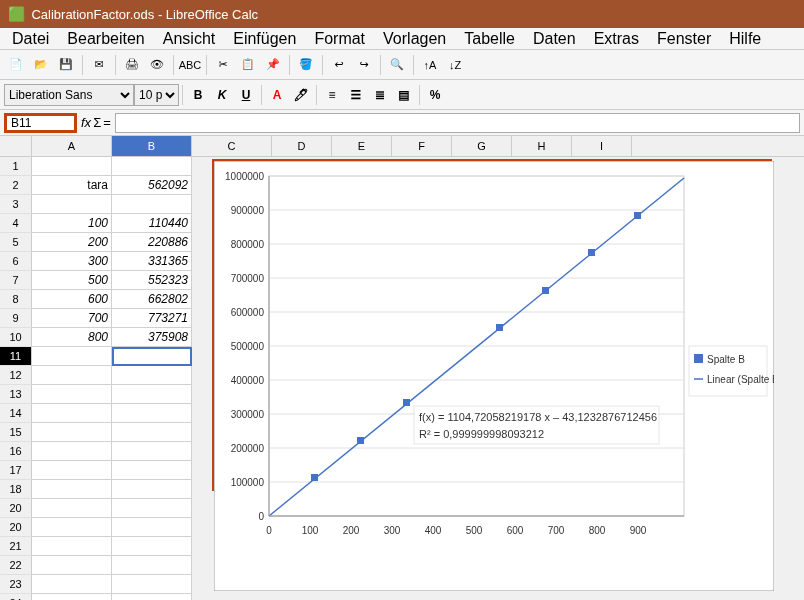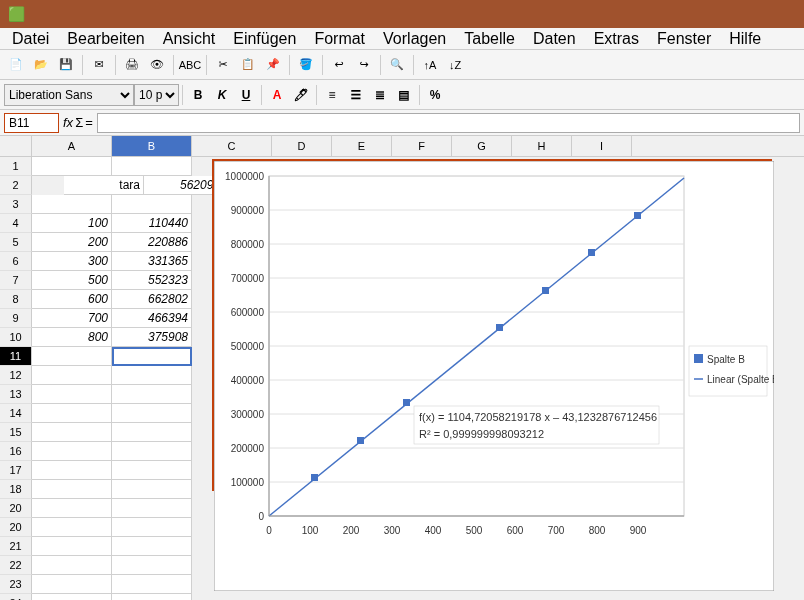--- a/index.html
+++ b/index.html
@@ -58,23 +58,23 @@
     #formulabar {
       background: #f5f5f5;
       height: 26px;
       display: flex;
       align-items: center;
       border-bottom: 1px solid #ccc;
       padding: 0 4px;
       gap: 4px;
     }
     #cell-ref {
-      width: 55px;
+      width: 73px;
       height: 20px;
-      border: 1px solid #c2410c;
+      border: 3px solid #c2410c;
       padding: 1px 4px;
       font-size: 12px;
       background: white;
     }
     #formula-icons {
       display: flex; gap: 2px; align-items: center;
     }
     #formula-input {
       flex: 1;
       height: 20px;
@@ -202,20 +202,21 @@
     }
 
     
     svg text { font-family: Arial, sans-serif; }
   </style>
 </head>
 <body>
 
 <div id="titlebar">
   <span style="font-size:14px;">🟩</span>
+  <span>CalibrationFactor.ods - LibreOffice Calc</span>
 </div>
 
 <div id="menubar">
   <span class="menu-item">Datei</span>
   <span class="menu-item">Bearbeiten</span>
   <span class="menu-item">Ansicht</span>
   <span class="menu-item">Einfügen</span>
   <span class="menu-item">Format</span>
   <span class="menu-item">Vorlagen</span>
   <span class="menu-item">Tabelle</span>
@@ -305,21 +306,21 @@
       <div class="grid-row">
         <div class="row-header">1</div>
         <div class="cell cell-col-a"></div>
         <div class="cell cell-col-b"></div>
         <div class="cell cell-col-chart" style="border:none; background: transparent; position:relative;" rowspan="22">
         </div>
       </div>
 
       <div class="grid-row">
         <div class="row-header">2</div>
-        <div class="cell cell-col-a" style="text-align:left; justify-content:flex-end;margin-left:32px;">tara</div>
+        <div class="cell cell-col-a" style="text-align:left; justify-content:flex-end;">tara</div>
         <div class="cell cell-col-b number">562092</div>
         <div class="cell" style="width:80px; min-width:80px; background:transparent; border:none;"></div>
       </div>
 
       <div class="grid-row">
         <div class="row-header">3</div>
         <div class="cell cell-col-a"></div>
         <div class="cell cell-col-b"></div>
         <div class="cell" style="width:80px; min-width:80px; background:transparent; border:none;"></div>
       </div>
@@ -355,21 +356,21 @@
       <div class="grid-row">
         <div class="row-header">8</div>
         <div class="cell cell-col-a number">600</div>
         <div class="cell cell-col-b number">662802</div>
         <div class="cell" style="width:80px; min-width:80px; background:transparent; border:none;"></div>
       </div>
 
       <div class="grid-row">
         <div class="row-header">9</div>
         <div class="cell cell-col-a number">700</div>
-        <div class="cell cell-col-b number">466394</div>
+        <div class="cell cell-col-b number">773271</div>
         <div class="cell" style="width:80px; min-width:80px; background:transparent; border:none;"></div>
       </div>
 
       <div class="grid-row">
         <div class="row-header">10</div>
         <div class="cell cell-col-a number">800</div>
         <div class="cell cell-col-b number">375908</div>
         <div class="cell" style="width:80px; min-width:80px; background:transparent; border:none;"></div>
       </div>
 

